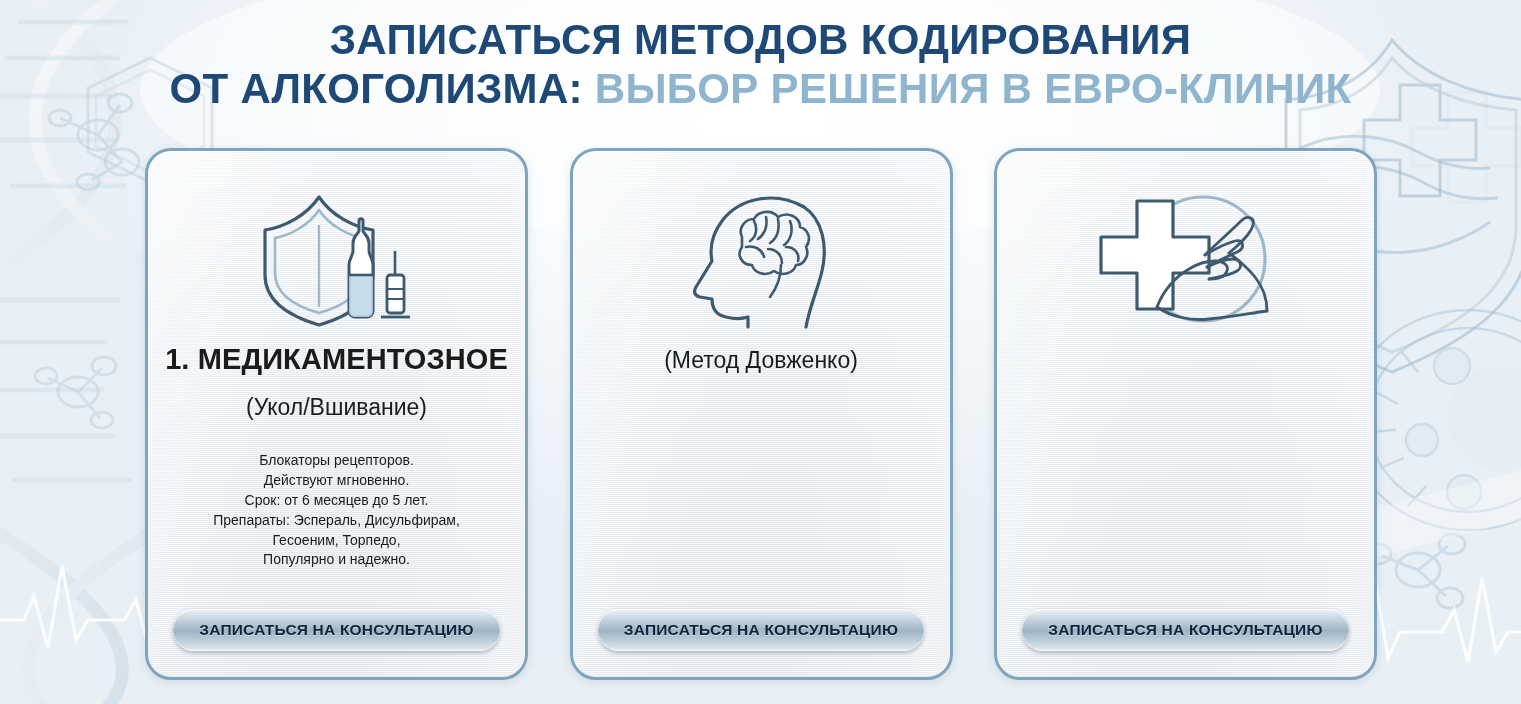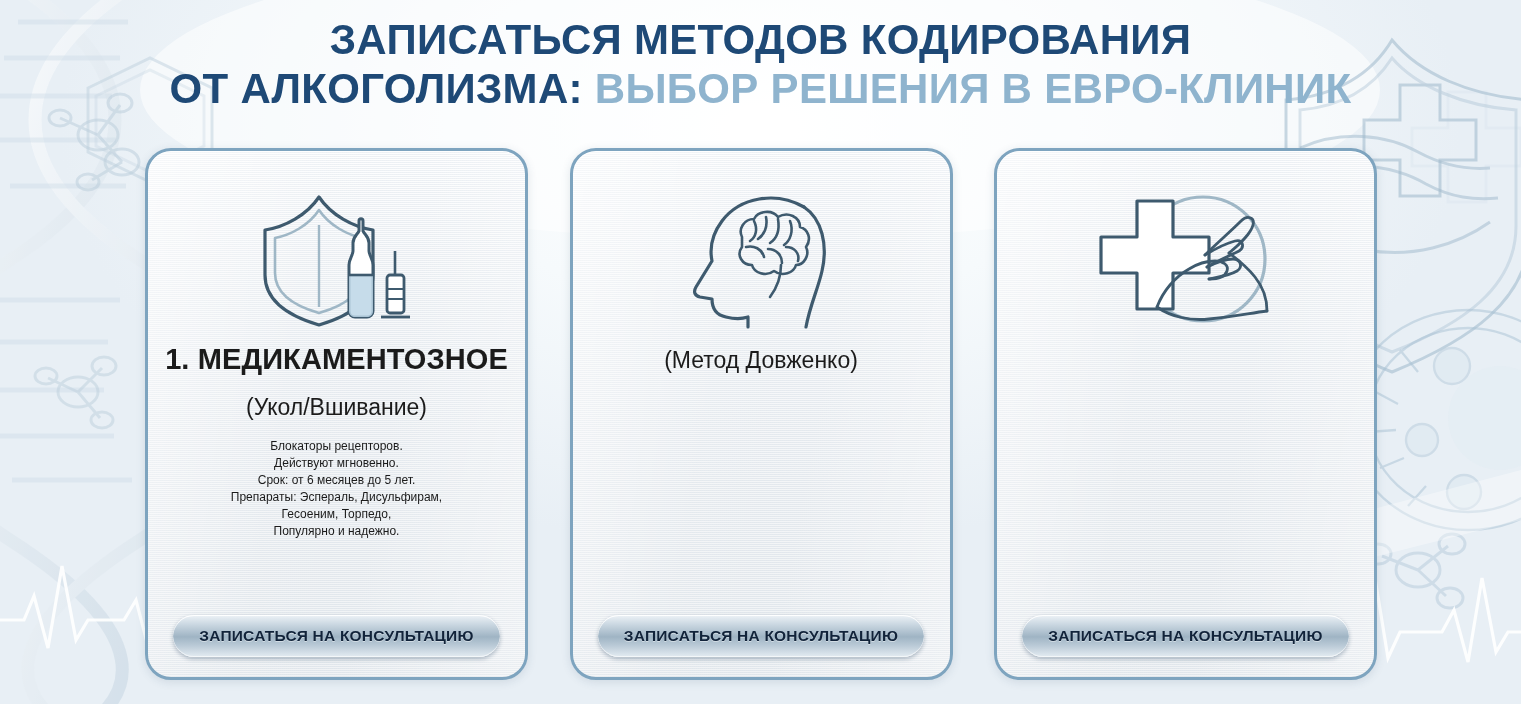--- a/index.html
+++ b/index.html
@@ -136,32 +136,32 @@
   .card-subheading {
     margin-top: 18px;
     font-size: 23px;
     font-weight: 400;
     color: #1b1b1b;
     text-align: right;
     white-space: nowrap;
   }
 
   .card-body {
-    margin-top: 17px;
-    font-size: 12px;
+    margin-top: 30px;
+    font-size: 14px;
     line-height: 1.42;
     color: #1b1b1b;
     text-align: center;
     padding: 0 10px;
     white-space: pre-line;
   }
 
   .cta-wrap {
     margin-top: auto;
-    margin-bottom: 20px;
+    margin-bottom: 26px;
   }
 
   .cta-button {
     display: inline-block;
     border: none;
     cursor: pointer;
     padding: 0 26px;
     height: 42px;
     line-height: 42px;
     border-radius: 21px;

